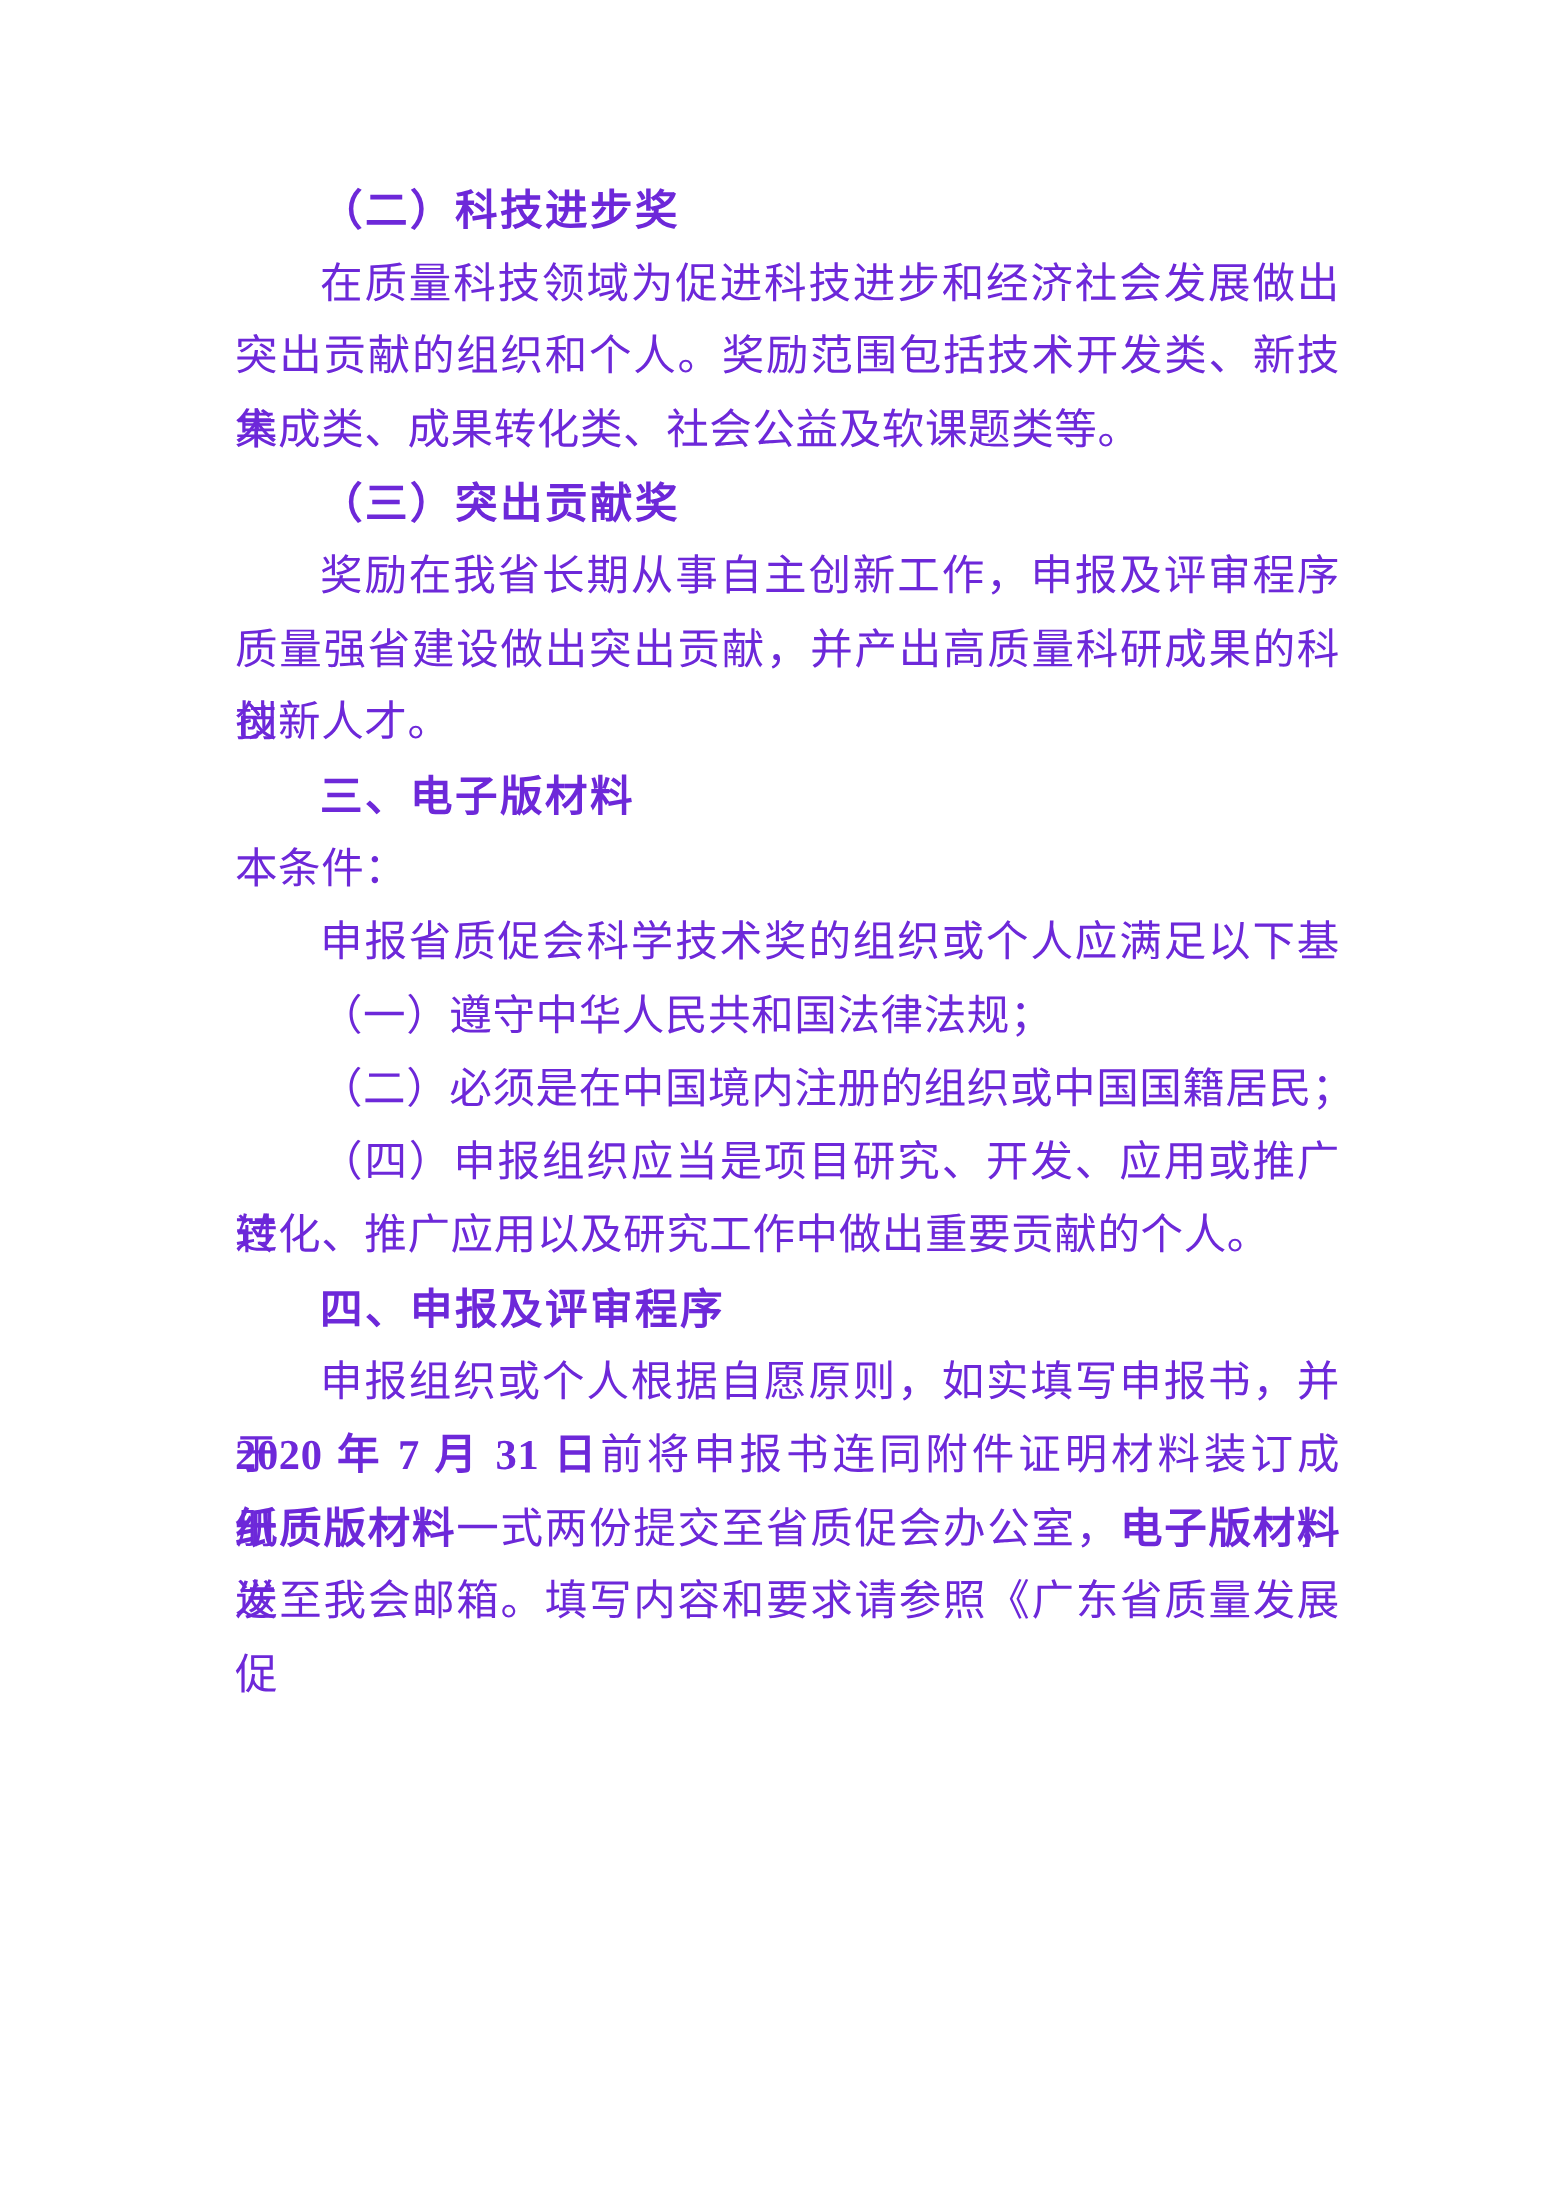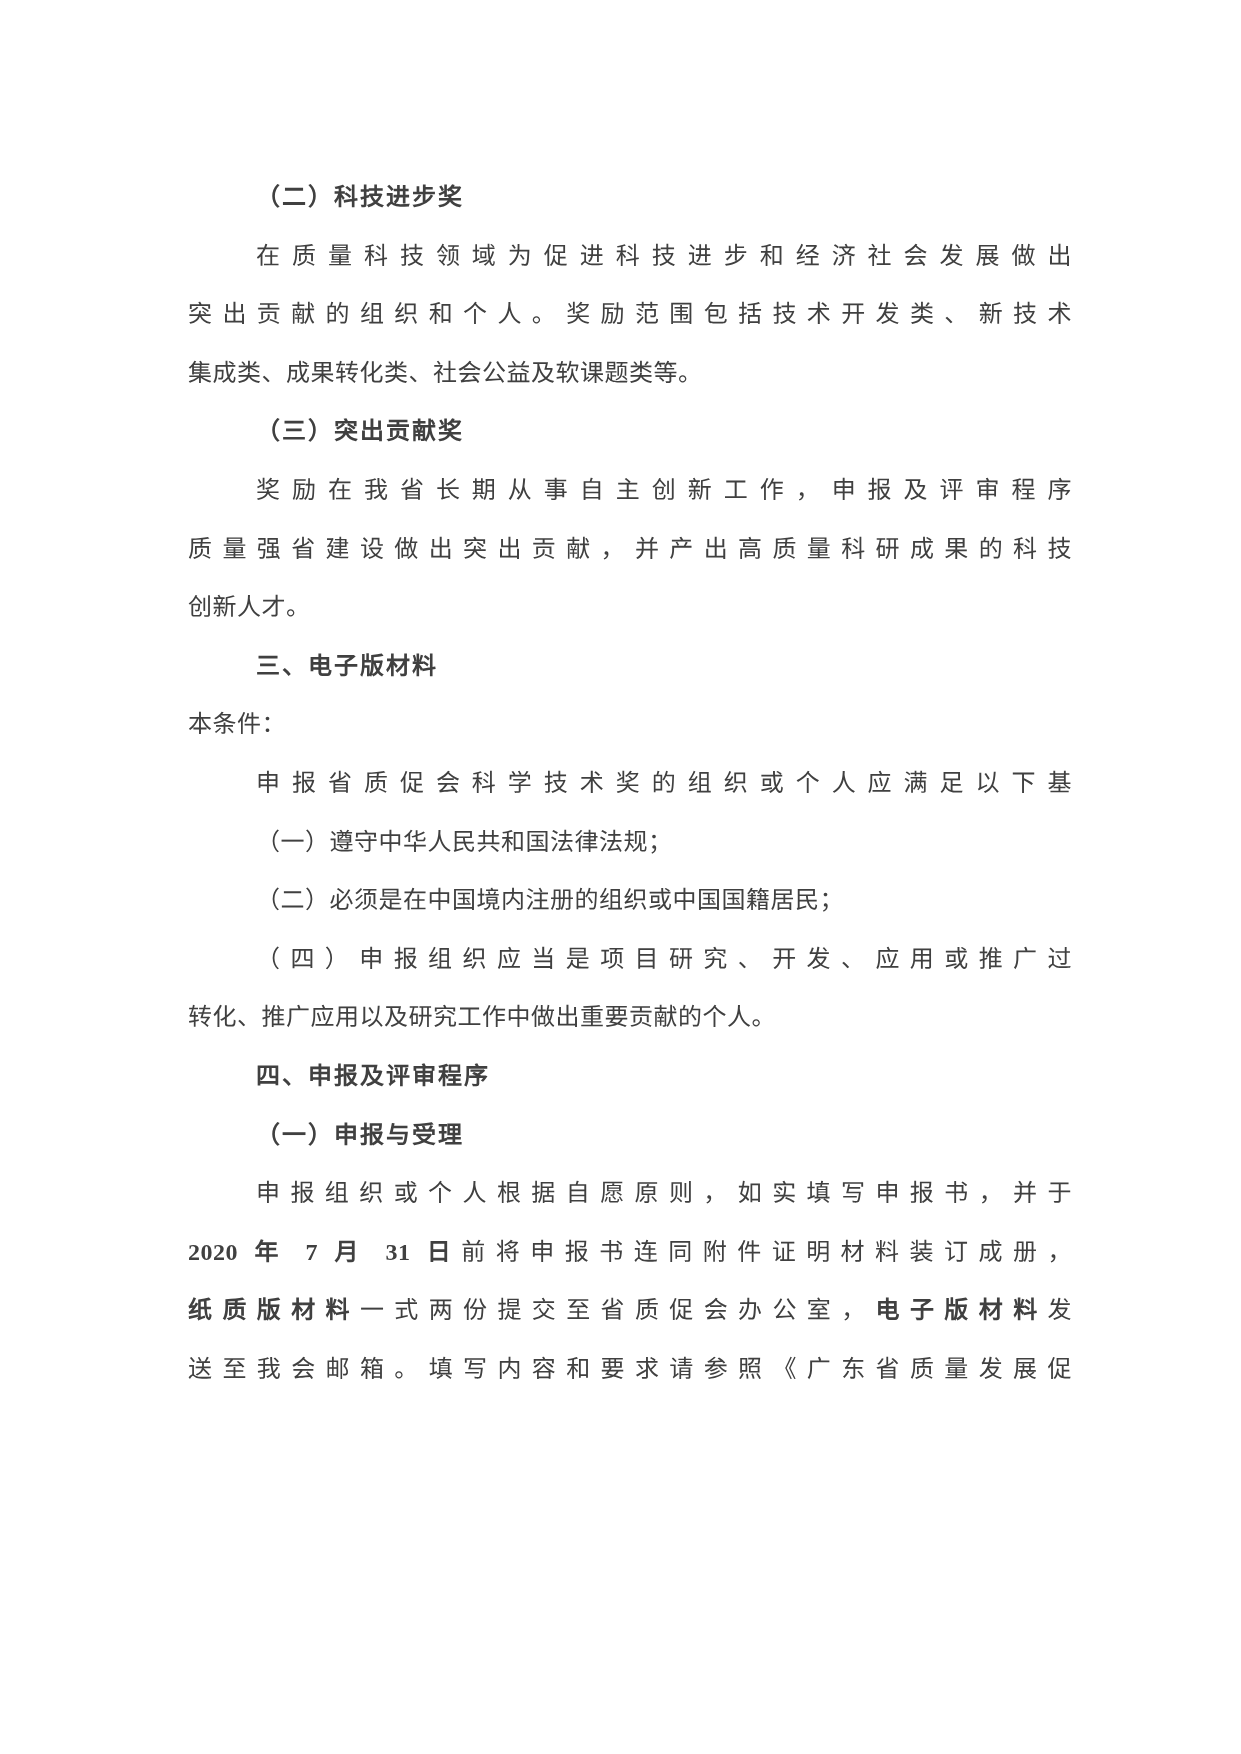--- a/index.html
+++ b/index.html
@@ -11,24 +11,24 @@
   .page {
     position: relative;
     width: 1241px;
     height: 1754px;
     background: #ffffff;
     overflow: hidden;
   }
   .textblock {
     position: absolute;
     left: 188px;
-    top: 168px;
+    top: 140px;
     width: 884px;
-    color: #404040;
-    font-size: 24px;
+    color: #6d28d9;
+    font-size: 34px;
     line-height: 58.6px;
     letter-spacing: 0.5px;
   }
   .line {
     height: 58.6px;
     white-space: nowrap;
   }
   
   .line.j {
     white-space: normal;
@@ -64,21 +64,20 @@
 
     <div class="line hd ind">三、电子版材料</div>
     <div class="line">本条件：</div>
     <div class="line ind j">申报省质促会科学技术奖的组织或个人应满足以下基</div>
     <div class="line ind">（一）遵守中华人民共和国法律法规；</div>
     <div class="line ind">（二）必须是在中国境内注册的组织或中国国籍居民；</div>
     <div class="line ind j">（四）申报组织应当是项目研究、开发、应用或推广过</div>
     <div class="line">转化、推广应用以及研究工作中做出重要贡献的个人。</div>
 
     <div class="line hd ind">四、申报及评审程序</div>
-    <div class="line hd ind">（一）申报与受理</div>
     <div class="line ind j">申报组织或个人根据自愿原则，如实填写申报书，并于</div>
 
     <div class="line j">
       <span class="b">2020 年 7 月 31 日</span><span>前将申报书连同附件证明材料装订成册，</span>
     </div>
 
     <div class="line j">
       <span class="b">纸质版材料</span><span>一式两份提交至省质促会办公室，</span><span class="b">电子版材料</span><span>发</span>
     </div>
 

